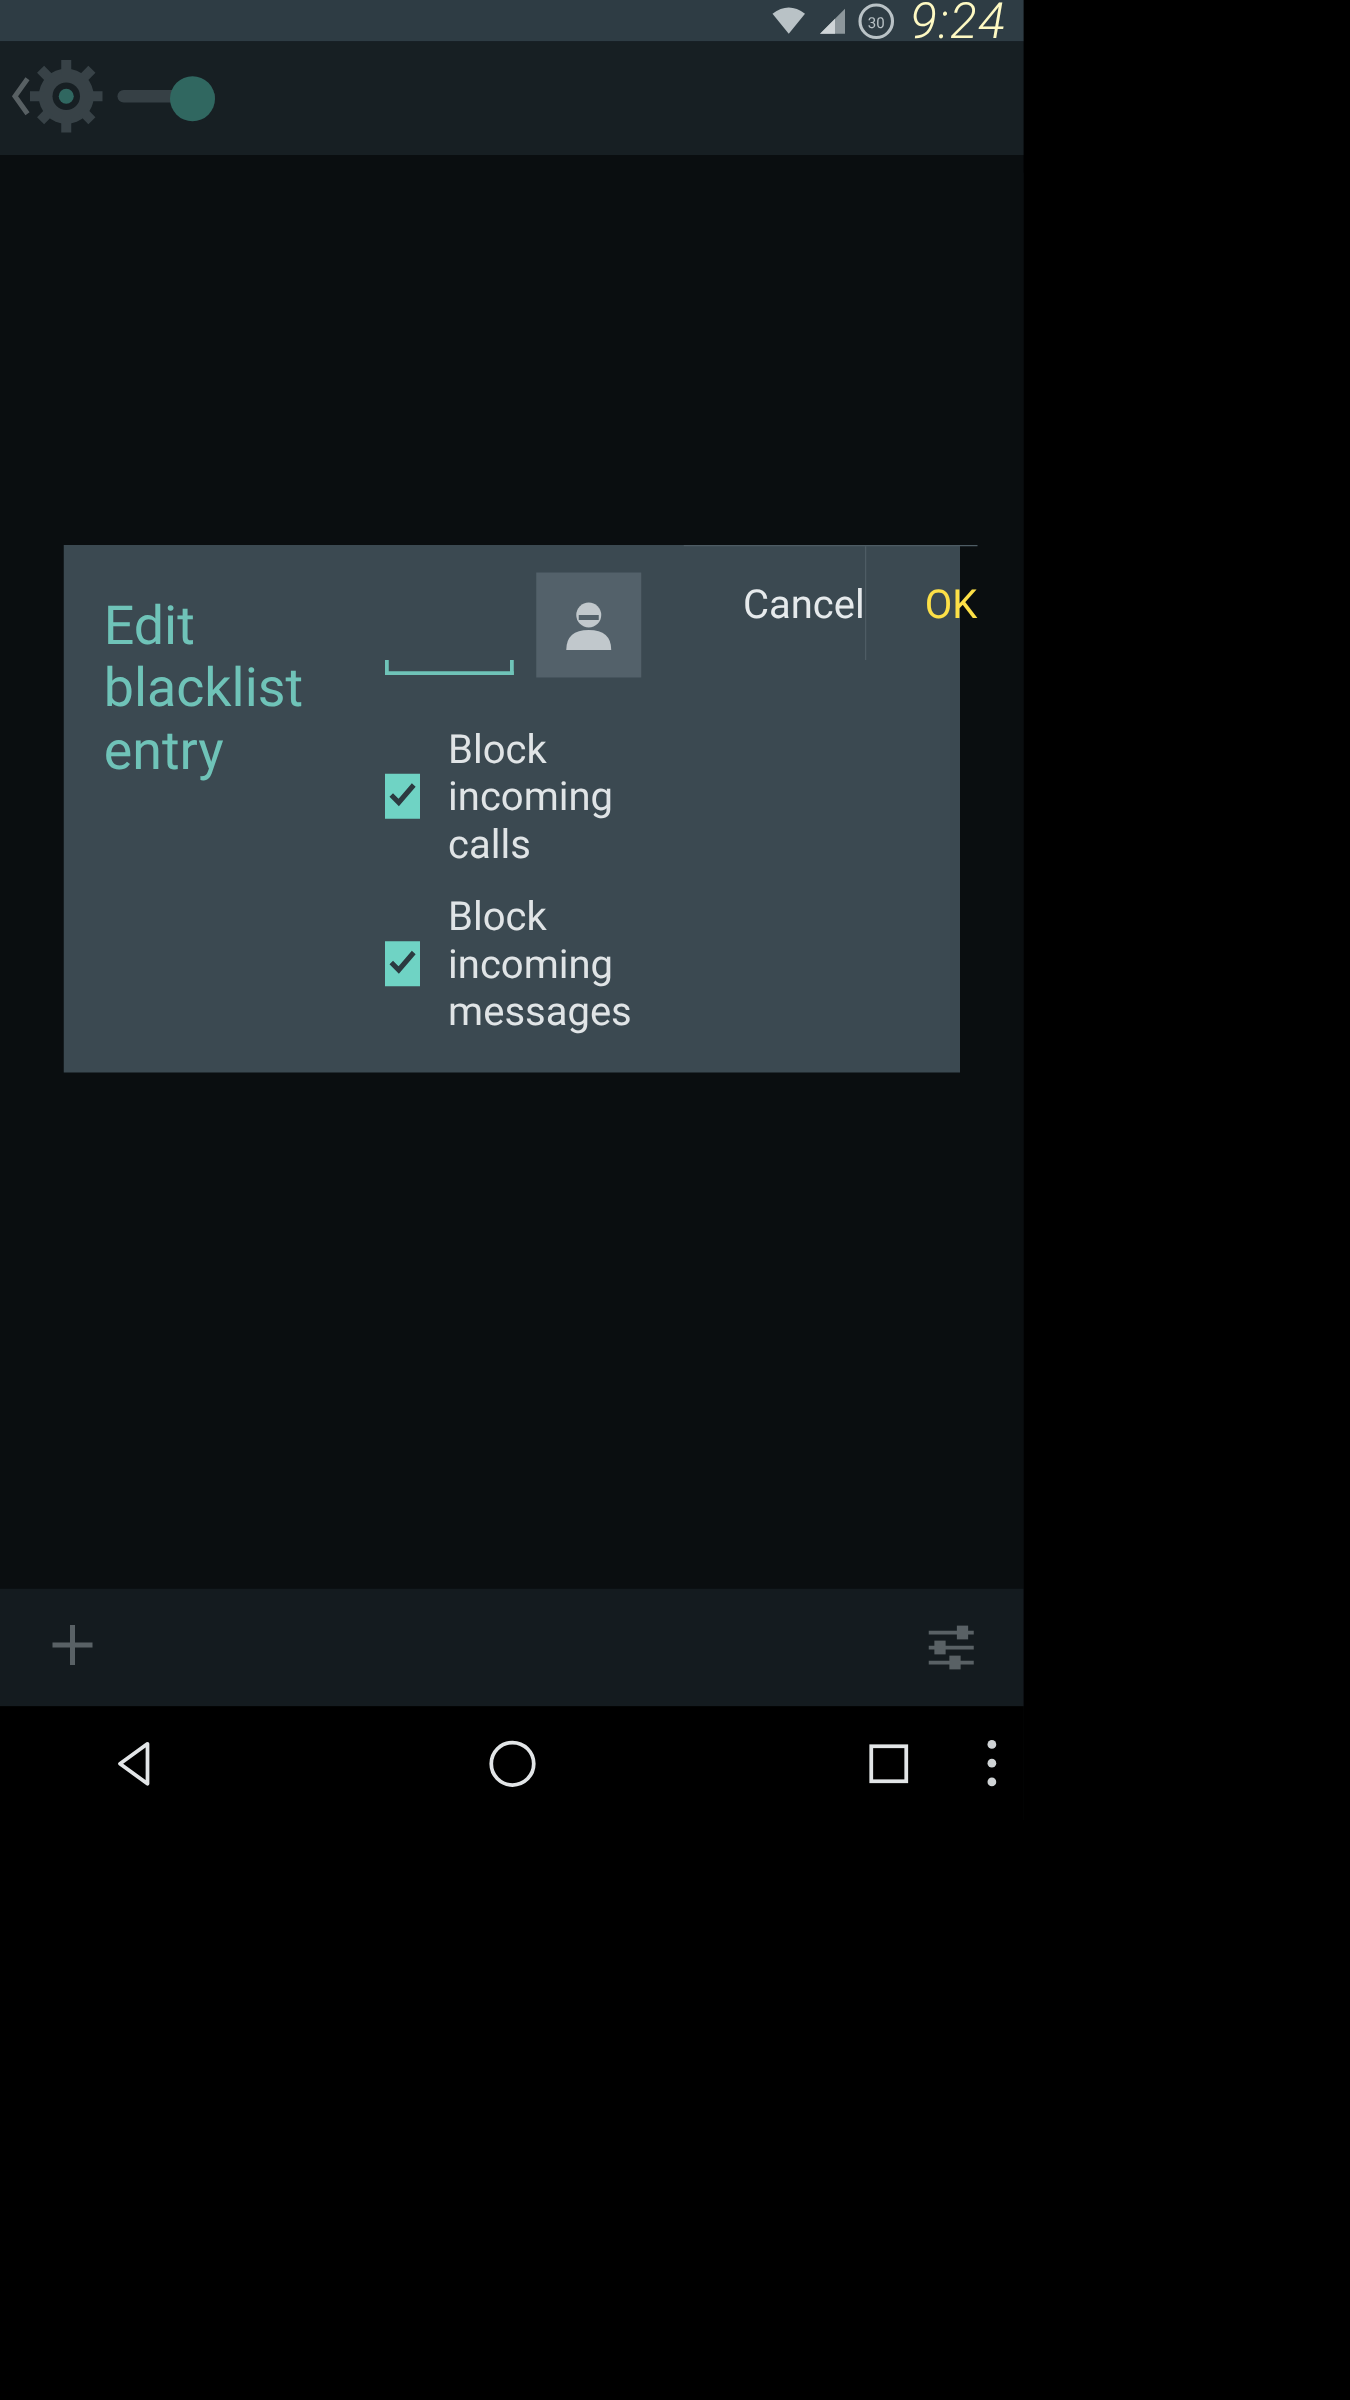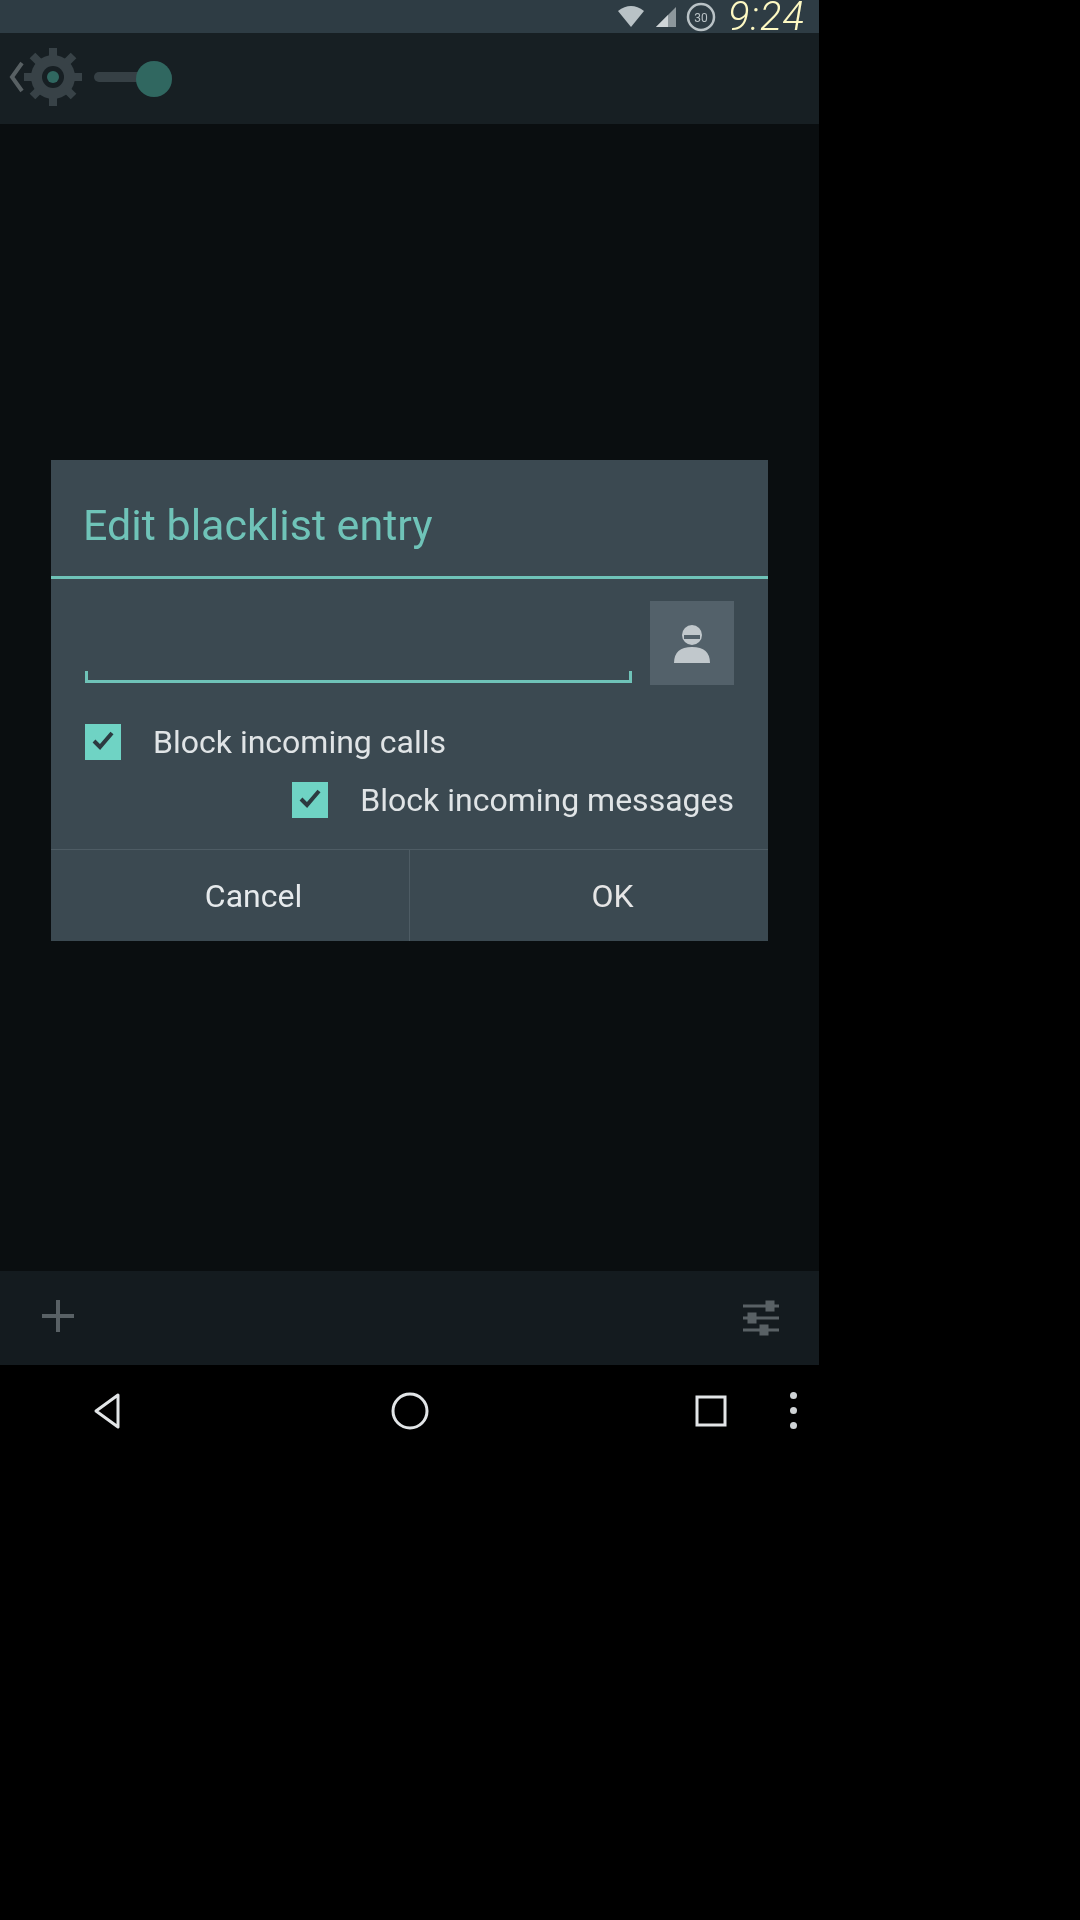--- a/index.html
+++ b/index.html
@@ -91,26 +91,26 @@
       top: 138px;
       left: 0;
       right: 0;
       bottom: 185px;
       background: #0a0e10;
     }
 
     
     .dialog {
       position: absolute;
-      top: 460px;
+      top: 436px;
       left: 51px;
       width: 717px;
       background: #3b4951;
       display: flex;
-      flex-direction: column;
+      flex-direction: row;
     }
     .dialog-title {
       color: #6fc3b8;
       font-size: 43px;
       font-weight: 400;
       padding: 40px 32px 26px;
     }
     .dialog-title-divider {
       height: 3px;
       background: #6fc3b8;
@@ -155,21 +155,21 @@
       height: 84px;
       background: #53616a;
       display: flex;
       align-items: center;
       justify-content: center;
       margin-bottom: -2px;
     }
     .check-row {
       display: flex;
       align-items: center;
-      gap: 32px;
+      gap: 22px;
       margin-bottom: 20px;
     }
     .check-row:last-child { margin-bottom: 0; justify-content: flex-end; }
     .checkbox {
       width: 36px;
       height: 36px;
       background: #6fd3c4;
       display: flex;
       align-items: center;
       justify-content: center;
@@ -188,21 +188,21 @@
       flex: 1;
       display: flex;
       align-items: center;
       justify-content: center;
       font-size: 32px;
       font-weight: 400;
       padding-left: 47px;
     }
     .dialog-btn.cancel { color: #e6eaec; }
     .dialog-btn.ok {
-      color: #e5e5e5;
+      color: #fde047;
       border-left: 1px solid #4e5c64;
     }
 
     
     .action-bar {
       position: absolute;
       bottom: 91px;
       left: 0;
       right: 0;
       height: 94px;

